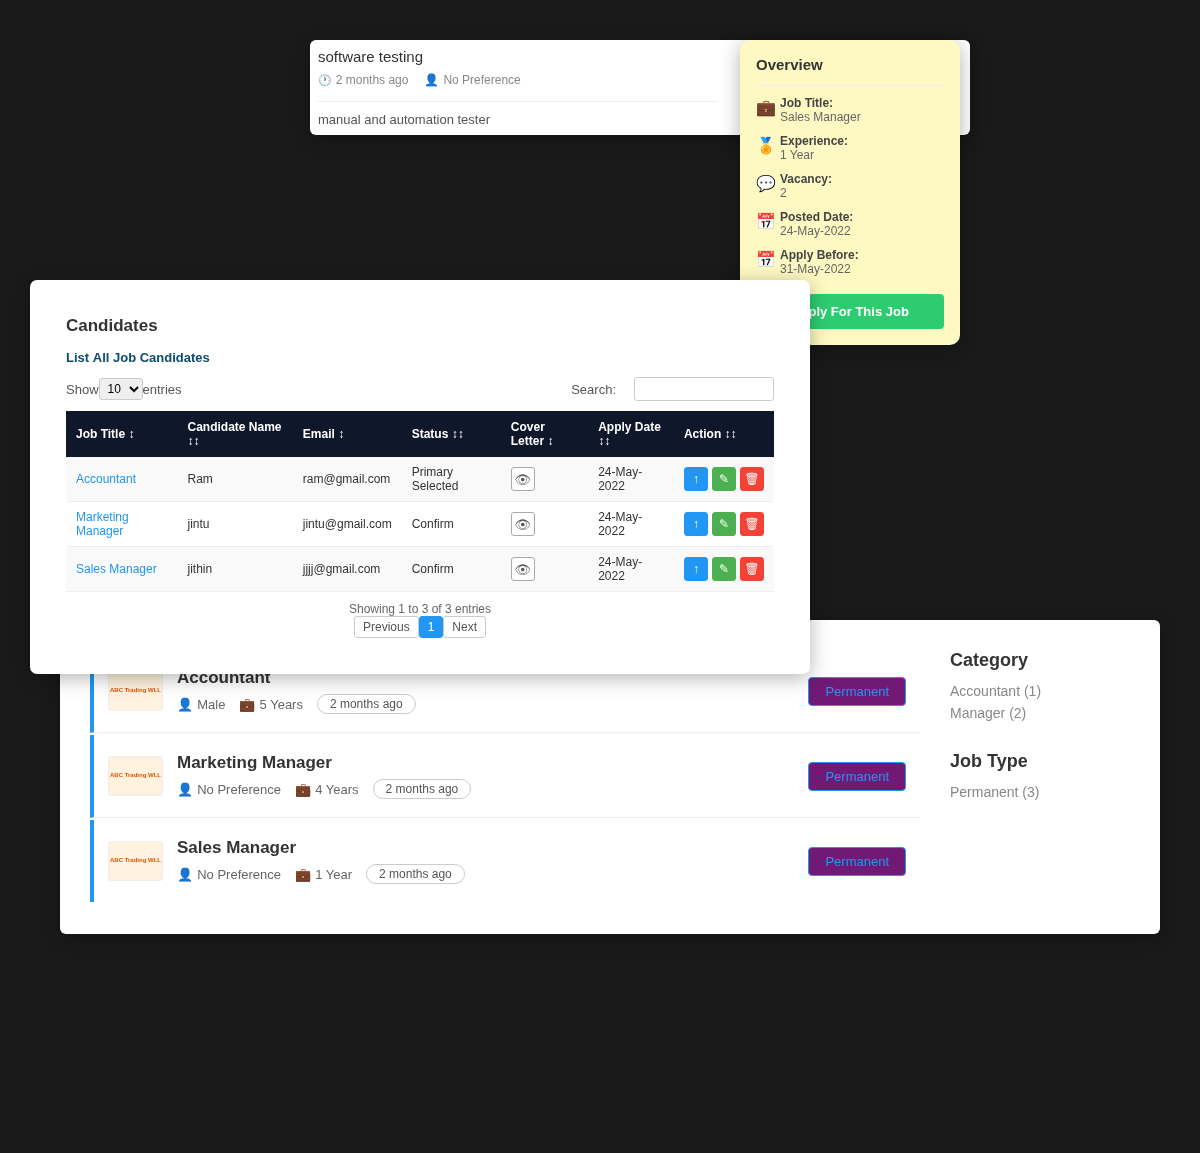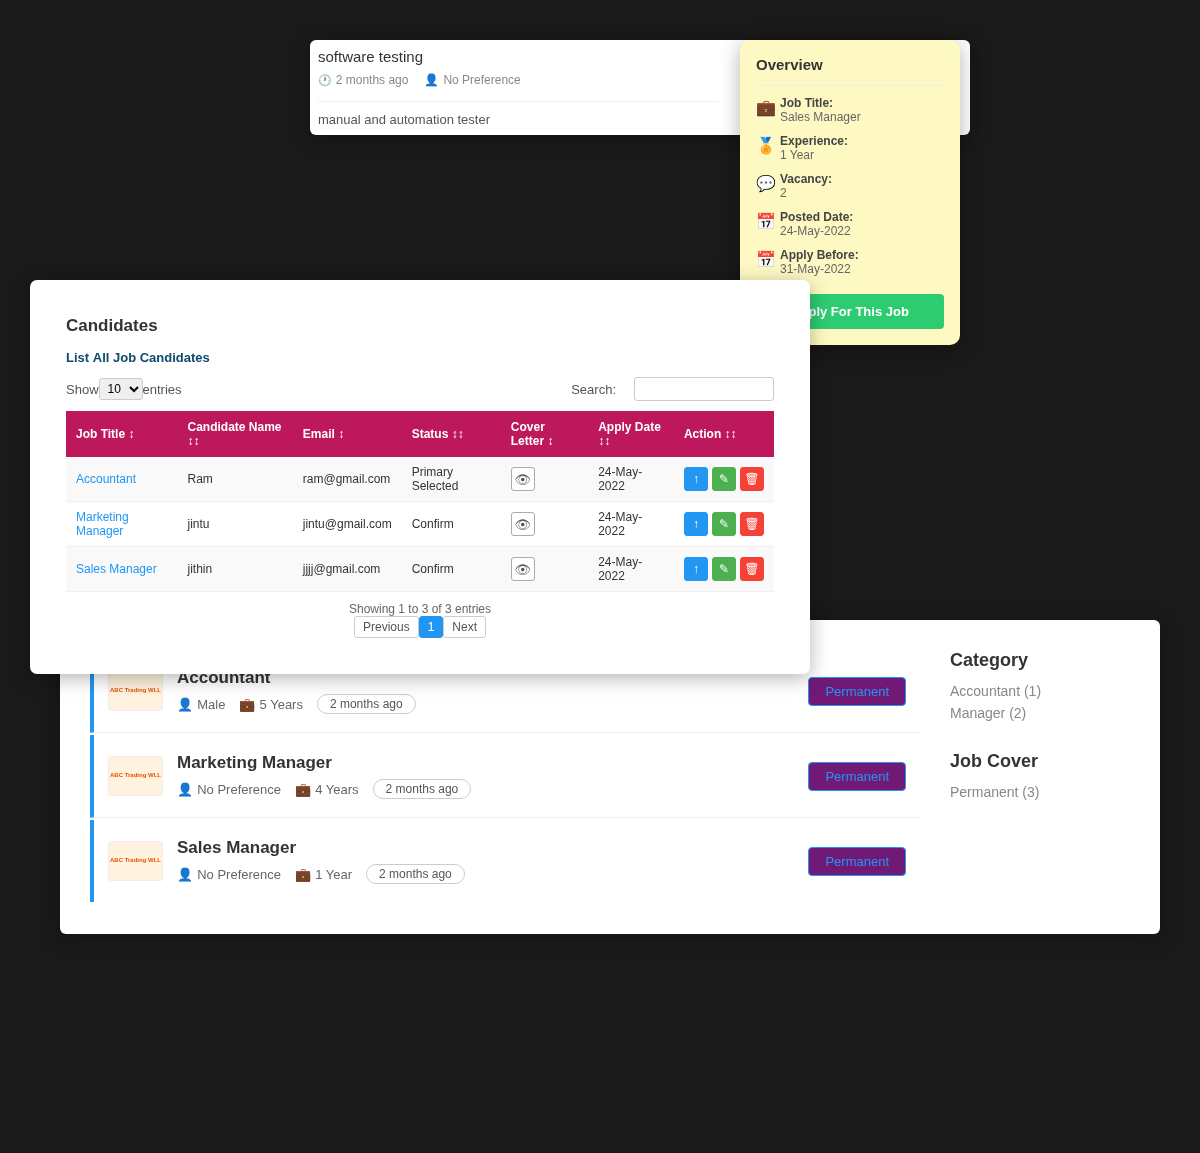--- a/index.html
+++ b/index.html
@@ -158,21 +158,21 @@
       padding: 4px 8px;
       font-size: 12px;
       width: 140px;
     }
     table {
       width: 100%;
       border-collapse: collapse;
       font-size: 13px;
     }
     thead tr {
-      background: #be185d;
+      background: #0f172a;
       color: #fff;
     }
     thead th {
       padding: 9px 10px;
       text-align: left;
       font-weight: 600;
       font-size: 12px;
     }
     tbody tr:nth-child(odd) { background: #f9f9f9; }
     tbody tr:nth-child(even) { background: #fff; }
@@ -601,19 +601,19 @@
     </div>
   <div class="listings-sidebar">
     <div class="sidebar-section">
       <h3>Category</h3>
       <div id="sidebar-categories">
           <a class="sidebar-link">Accountant (1)</a>
           <a class="sidebar-link">Manager (2)</a>
         </div>
     </div>
     <div class="sidebar-section">
-      <h3>Job Cover</h3>
+      <h3>Job Type</h3>
       <div id="sidebar-jobtypes">
           <a class="sidebar-link">Permanent (3)</a>
         </div>
     </div>
   </div>
 </div>
 
 </body></html>

